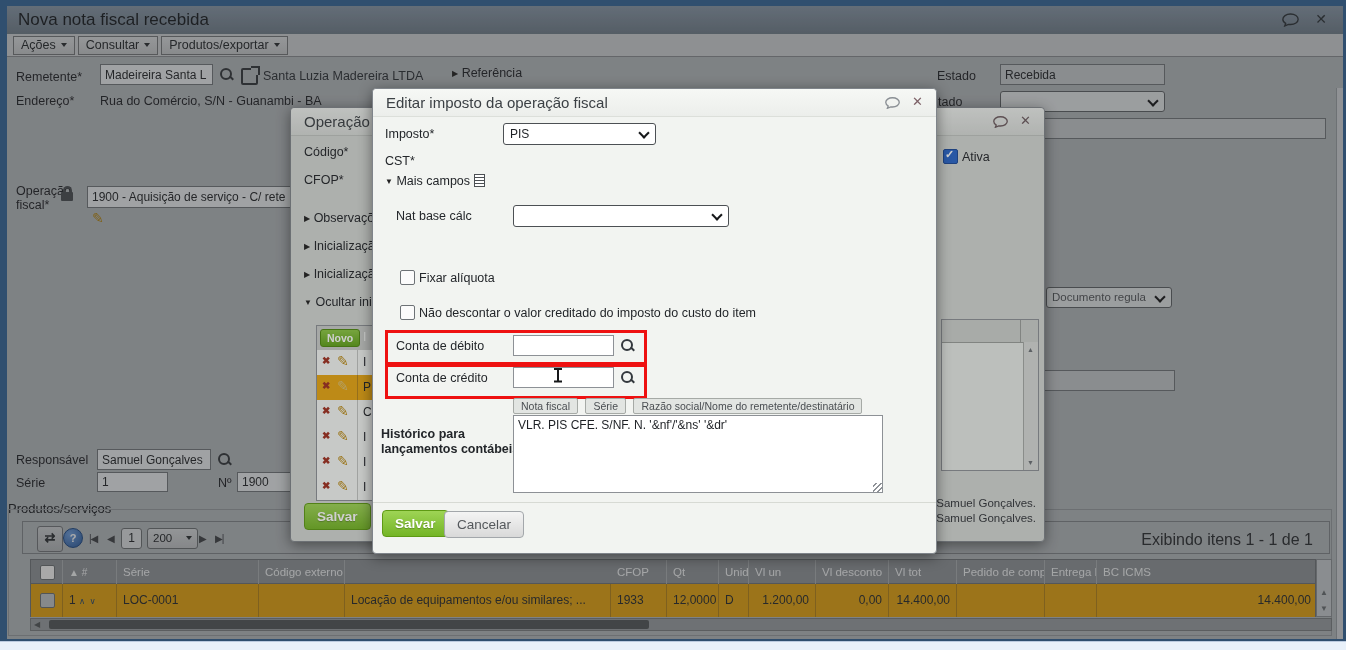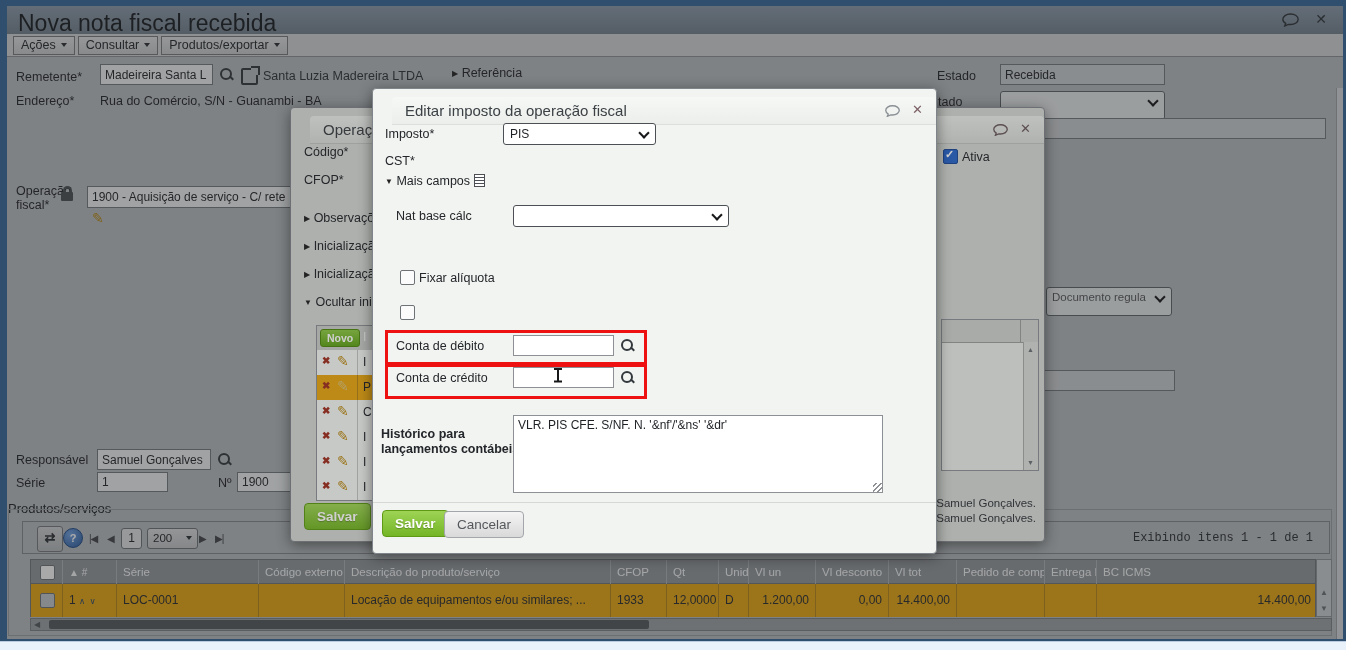--- a/index.html
+++ b/index.html
@@ -8,29 +8,29 @@
     background:#e9f1fa;
     font-family:"Liberation Sans",sans-serif;
     -webkit-font-smoothing:antialiased;
   }
   .ab{position:absolute;box-sizing:border-box;}
   .app{position:absolute;left:0;top:0;width:1346px;height:641px;overflow:hidden;}
   
   .page-layer{position:absolute;inset:0;z-index:1;}
   .frame{position:absolute;inset:0;border:solid #35689d;border-width:6px 3px 2px 7px;pointer-events:none;}
   .titlebar{left:7px;top:6px;width:1336px;height:28px;background:linear-gradient(#8a9aab,#72808d);}
-  .titlebar .ttl{position:absolute;left:11px;top:4px;font-size:23px;color:#171b20;}
+  .titlebar .ttl{position:absolute;left:11px;top:4px;font-size:17px;color:#171b20;}
   .menubar{left:7px;top:34px;width:1336px;height:23px;background:#d0d3d6;border-bottom:1px solid #8b8f93;display:flex;align-items:center;padding-left:6px;}
   .menubtn{height:17px;display:inline-flex;align-items:center;gap:5px;border:1px solid #75797d;background:linear-gradient(#dcdfe2,#c7cacd);padding:0 7px;margin-right:3px;font-size:12.5px;color:#24282c;text-align:center;}
   .caret{width:0;height:0;border-left:3.5px solid transparent;border-right:3.5px solid transparent;border-top:4.5px solid #2b2f33;display:inline-block;}
   .page-bg{left:7px;top:57px;width:1336px;height:582px;background:#b7bbbf;}
   .lbl{position:absolute;font-size:12.5px;color:#1f2227;white-space:nowrap;}
   .inp{position:absolute;background:#eef1f4;border:1px solid #74797e;height:21px;font-size:12px;color:#23262a;padding:0 4px;box-sizing:border-box;line-height:19px;white-space:nowrap;overflow:hidden;}
   .inp.ro{background:#c9cdd1;}
-  .selbox{position:absolute;background:#eef1f4;border:1px solid #5f6468;border-radius:3px;height:29px;box-sizing:border-box;font-size:11.5px;color:#23262a;padding:0 18px 0 5px;line-height:19px;white-space:nowrap;overflow:hidden;}
+  .selbox{position:absolute;background:#eef1f4;border:1px solid #5f6468;border-radius:3px;height:21px;box-sizing:border-box;font-size:11.5px;color:#23262a;padding:0 18px 0 5px;line-height:19px;white-space:nowrap;overflow:hidden;}
   .chev{position:absolute;right:7px;top:5px;width:6px;height:6px;border-right:2px solid #16181a;border-bottom:2px solid #16181a;transform:rotate(45deg);}
   .tri{display:inline-block;font-size:8px;color:#222;vertical-align:1px;}
   .linktext{position:absolute;font-size:12.5px;color:#2c3238;white-space:nowrap;}
   
   .icon-search{position:absolute;width:15px;height:15px;display:inline-block;}
   .icon-search::before{content:"";position:absolute;left:1px;top:1px;width:8px;height:8px;border:2px solid #33383d;border-radius:50%;}
   .icon-search::after{content:"";position:absolute;left:10px;top:10px;width:5px;height:2px;background:#33383d;transform:rotate(45deg);}
   .icon-ext{position:absolute;width:13px;height:13px;border:2px solid #33383d;border-radius:2px;}
   .icon-ext::after{content:"";position:absolute;right:-4px;top:-4px;width:7px;height:7px;border-top:2px solid #33383d;border-right:2px solid #33383d;background:#b7bbbf;}
   .icon-lock{position:absolute;width:12px;height:9px;background:#4a4f54;border-radius:1px;}
@@ -45,38 +45,38 @@
   
   .fieldset-box{left:8px;top:509px;width:1324px;height:127px;border:1px solid #989da2;}
   .legend{position:absolute;left:8px;top:501px;font-size:13px;color:#1d2126;background:#b7bbbf;padding-right:8px;}
   .grid-toolbar{left:22px;top:521px;width:1308px;height:33px;border:1px solid #83878c;background:#b7bbbf;}
   .toolbtn{position:absolute;width:24px;height:24px;border:1px solid #74787c;border-radius:3px;background:linear-gradient(#cdd0d3,#b4b8bb);text-align:center;line-height:22px;font-size:13px;font-weight:bold;color:#2b2f33;}
   .helpbtn{position:absolute;width:18px;height:18px;border-radius:50%;background:radial-gradient(circle at 35% 30%,#6fa0e0,#2a5a9e);border:1px solid #1d4a88;color:#fff;font-size:11px;font-weight:bold;text-align:center;line-height:18px;}
   .pg{position:absolute;font-size:10px;color:#3f4347;letter-spacing:-1px;}
   .pagebox{position:absolute;width:19px;height:19px;border:1px solid #6d7276;background:#dfe2e5;border-radius:3px;text-align:center;line-height:19px;font-size:12px;color:#23262a;}
   .sizesel{position:absolute;width:44px;height:19px;border:1px solid #6d7276;background:linear-gradient(#d8dbde,#c2c5c8);border-radius:3px;font-size:11.5px;color:#23262a;line-height:18px;padding-left:5px;}
   .sizesel .caret{position:absolute;right:5px;top:7px;}
-  .grid-info{position:absolute;font-size:12px;color:#2b2f33;font-family:Liberation Mono, monospace;}
+  .grid-info{position:absolute;font-size:16px;color:#2b2f33;}
   .thead{left:30px;top:559px;width:1286px;height:25px;background:#91969b;border:1px solid #70757a;}
   .th{position:absolute;top:0;height:25px;border-right:1px solid #aeb2b6;color:#f4f6f8;font-size:11.5px;line-height:25px;padding-left:6px;box-sizing:border-box;overflow:hidden;white-space:nowrap;}
   .trow{left:30px;top:584px;width:1286px;height:33px;background:#e7a613;border-left:1px solid #70757a;border-right:1px solid #70757a;}
   .td{position:absolute;top:0;height:33px;border-right:1px solid #b5851a;color:#272a2e;font-size:12px;line-height:33px;padding:0 6px;box-sizing:border-box;overflow:hidden;white-space:nowrap;}
   .td.num{text-align:right;}
   .vstrip{left:1316px;top:559px;width:16px;height:58px;background:#caced2;border:1px solid #8d9196;}
   .varr{position:absolute;left:3px;font-size:8px;color:#6b7075;}
   .hscroll{left:30px;top:618px;width:1302px;height:13px;background:#9ba0a4;border:1px solid #7c8084;}
   .hthumb{position:absolute;left:18px;top:1px;width:600px;height:9px;background:#54585c;border-radius:2px;}
   .harr{position:absolute;left:3px;top:0px;font-size:8px;color:#54585c;line-height:11px;}
   .pagescroll{left:1336px;top:88px;width:8px;height:551px;background:#d3d7db;border-left:1px solid #9aa0a6;}
   
   .overlay{position:absolute;inset:0;background:rgba(40,40,40,0.22);}
   .ov1{z-index:5;} .ov2{z-index:15;}
   
   .dialog{position:absolute;background:#d3d6d3;border:1px solid #7f848a;border-radius:4px;box-shadow:0 3px 14px rgba(0,0,0,0.45);}
-  .dlg-head{position:absolute;left:0;top:8px;right:0;height:27px;background:linear-gradient(#e9ece9,#d7dad7);border-bottom:1px solid #bfc3bf;border-radius:4px 4px 0 0;margin-left:19px;}
+  .dlg-head{position:absolute;left:0;top:0;right:0;height:27px;background:linear-gradient(#e9ece9,#d7dad7);border-bottom:1px solid #bfc3bf;border-radius:4px 4px 0 0;}
   .dlg-title{position:absolute;left:13px;top:5px;font-size:15px;color:#3c4145;white-space:nowrap;}
   .op-dialog{left:290px;top:107px;width:753px;height:433px;z-index:10;}
   .edit-modal{left:372px;top:88px;width:563px;height:464px;z-index:20;background:#f2f4f1;}
   .section{position:absolute;font-size:12.5px;color:#23262a;white-space:nowrap;}
   .btn-green{position:absolute;background:linear-gradient(#9ed455,#74b526);border:1px solid #5e9a14;border-radius:4px;color:#fff;font-weight:bold;font-size:13.5px;padding:5px 12px;text-shadow:0 1px 1px rgba(0,0,0,.25);}
   .btn-gray{position:absolute;background:linear-gradient(#f4f4f4,#d9d9d9);border:1px solid #a3a7ab;border-radius:4px;color:#54585c;font-size:13.5px;padding:5px 12px;}
   .novo-btn{position:absolute;background:linear-gradient(#8cc744,#61a21c);border:1px solid #4f8a10;border-radius:3px;color:#fff;font-weight:bold;font-size:10.5px;padding:2px 6px;}
   .opgrid{position:absolute;left:25px;top:217px;width:270px;height:174px;border:1px solid #8d9196;background:#eef0ee;}
   .opgrid-head{position:absolute;left:0;top:0;right:0;height:24px;background:#c9ccc9;border-bottom:1px solid #9a9e9a;}
   .oprow{position:absolute;left:0;right:0;height:25px;border-bottom:1px solid #c3c6c3;background:#f4f6f4;}
@@ -191,21 +191,20 @@
       <span class="grid-info" style="right:16px;top:9px;">Exibindo itens 1 - 1 de 1</span>
     </div>
 
     <div class="ab thead">
       <div class="th" style="left:0;width:32px;">
           <span class="cb" style="left:9px;top:5px;"></span>
         </div>
       <div class="th" style="left:32px;width:54px;font-size:10px;">▲ #</div>
       <div class="th" style="left:86px;width:142px;">Série</div>
       <div class="th" style="left:228px;width:86px;">Código externo</div>
-      <div class="th" style="left:314px;width:266px;">Descrição do produto/serviço</div>
       <div class="th" style="left:580px;width:56px;">CFOP</div>
       <div class="th" style="left:636px;width:52px;">Qt</div>
       <div class="th" style="left:688px;width:30px;">Unid</div>
       <div class="th" style="left:718px;width:67px;">Vl un</div>
       <div class="th" style="left:785px;width:73px;">Vl desconto</div>
       <div class="th" style="left:858px;width:68px;">Vl tot</div>
       <div class="th" style="left:926px;width:88px;">Pedido de compra</div>
       <div class="th" style="left:1014px;width:52px;">Entrega PC</div>
       <div class="th" style="left:1066px;width:220px;border-right:none;">BC ICMS</div>
     </div>
@@ -349,33 +348,39 @@
 
     <span class="section" style="left:12px;top:85px;"><span class="tri">▼</span> <span>Mais campos</span><span class="fields-icon"></span></span>
 
     <span class="m-lbl" style="left:23px;top:120px;">Nat base cálc</span>
     <div class="m-sel" style="left:140px;top:116px;width:216px;"><span></span><span class="chev"></span></div>
 
     <span class="cb" style="left:27px;top:181px;"></span>
     <span class="m-lbl" style="left:46px;top:182px;">Fixar alíquota</span>
 
     <span class="cb" style="left:27px;top:216px;"></span>
+    <span class="m-lbl" style="left:46px;top:217px;">Não descontar o valor creditado do imposto do custo do item</span>
 
     <div class="redbox" style="left:12px;top:273px;">
       <span class="m-lbl" style="left:8px;top:6px;">Conta de crédito</span>
       <input class="m-inp" style="left: 125px; top: 2px; width: 101px;">
       <span class="icon-search" style="left:232px;top:5px;"></span>
     </div>
 
     <div class="redbox" style="left:12px;top:241px;">
       <span class="m-lbl" style="left:8px;top:6px;">Conta de débito</span>
       <input class="m-inp" style="left: 125px; top: 2px; width: 101px;">
       <span class="icon-search" style="left:232px;top:5px;"></span>
     </div>
 
+    <div class="ab" style="left:140px;top:307px;white-space:nowrap;">
+      <span class="token">Nota fiscal</span>
+      <span class="token">Série</span>
+      <span class="token">Razão social/Nome do remetente/destinatário</span>
+    </div>
 
     <span class="m-lbl" style="left:8px;top:338px;line-height:15px;font-weight:bold;"><span>Histórico para</span><br><span>lançamentos contábeis</span></span>
     <textarea class="m-textarea" style="">VLR. PIS CFE. S/NF. N. '&amp;nf'/'&amp;ns' '&amp;dr'</textarea>
     <span class="resize-h"></span>
 
     <div class="m-footer">
       <button class="btn-green" style="left:9px;top:7px;">Salvar</button>
       <button class="btn-gray" style="left:71px;top:8px;">Cancelar</button>
     </div>
   </div>

